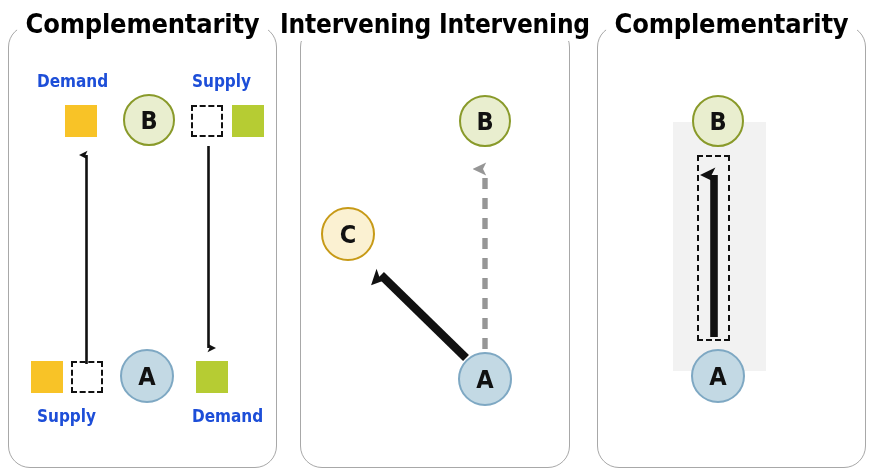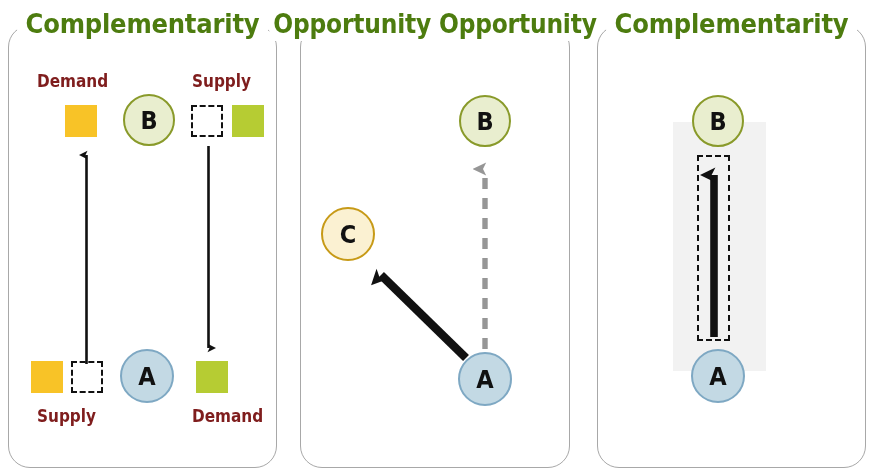--- a/index.html
+++ b/index.html
@@ -32,21 +32,21 @@
     top: -19px;
     left: 50%;
     transform: translateX(-50%);
     background: #ffffff;
     padding: 0 9px;
     white-space: nowrap;
     font-weight: 700;
     font-size: 27px;
     line-height: 34px;
     letter-spacing: -0.2px;
-    color: #4d7c0f;
+    color: #000000;
     font-family: "DejaVu Sans Condensed", "Liberation Sans Narrow", "Liberation Sans", sans-serif;
     transform-origin: center;
   }
   .panel-title.wide {
     font-size: 26px;
     padding: 0 4px;
   }
 
   
   .node {
@@ -86,21 +86,21 @@
     background: transparent;
     border: 2.6px dashed #111111;
   }
 
   
   .flabel {
     position: absolute;
     font-weight: 700;
     font-size: 17px;
     line-height: 20px;
-    color: #7f1d1d;
+    color: #1d4ed8;
     white-space: nowrap;
     font-family: "DejaVu Sans Condensed", "Liberation Sans Narrow", "Liberation Sans", sans-serif;
   }
 
   
   .arrow-layer {
     position: absolute;
     left: 0;
     top: 0;
     width: 874px;
@@ -146,21 +146,21 @@
   <div class="sq sq-green" style="left:196px; top:361px; width:32px; height:32px;"></div>
 
   <div class="node node-b" style="left:123px; top:94px; width:52px; height:52px;">
     <span>B</span>
   </div>
   <div class="node node-a" style="left:120px; top:349px; width:54px; height:54px;">
     <span>A</span>
   </div>
 
   <div class="panel" style="left:300px; top:25px; width:270px; height:443px;">
-    <div class="panel-title wide">Opportunity Opportunity</div>
+    <div class="panel-title wide">Intervening Intervening</div>
   </div>
 
   <div class="node node-b" style="left:459px; top:95px; width:52px; height:52px;">
     <span>B</span>
   </div>
   <div class="node node-c" style="left:321px; top:207px; width:54px; height:54px;">
     <span>C</span>
   </div>
   <div class="node node-a" style="left:458px; top:352px; width:54px; height:54px;">
     <span>A</span>

